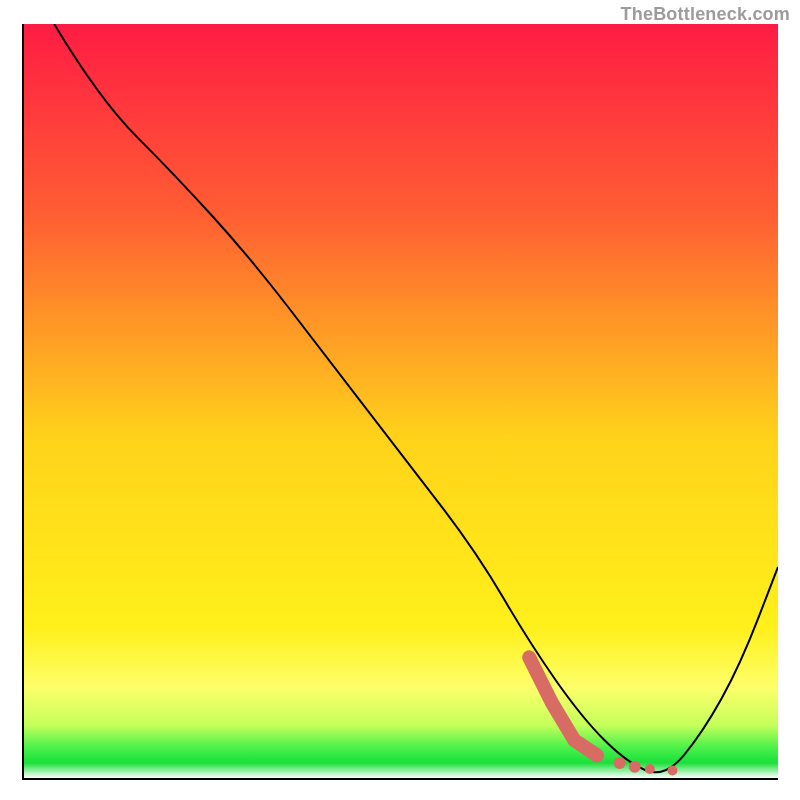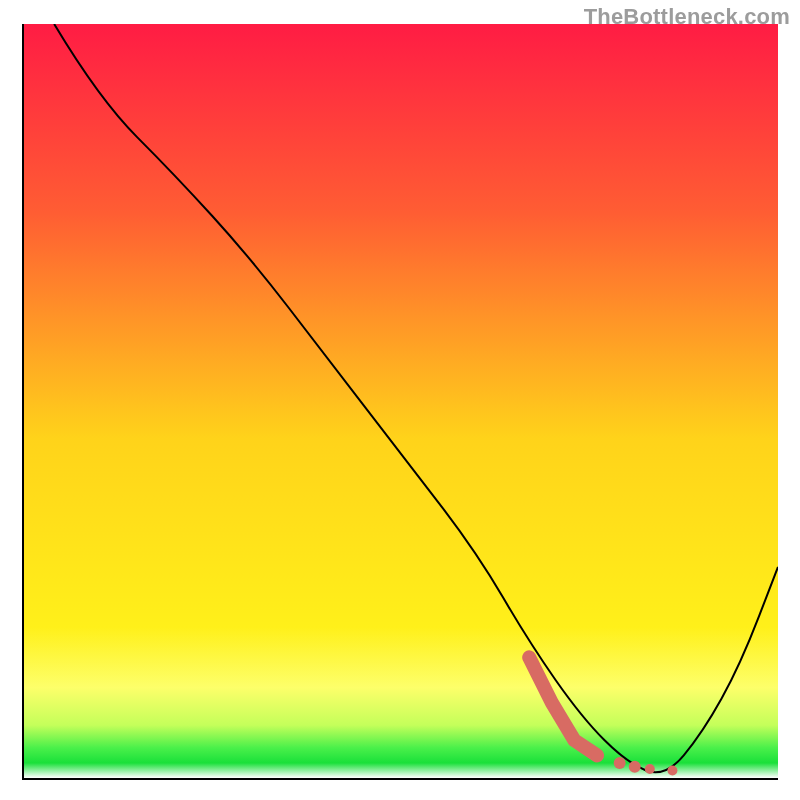--- a/index.html
+++ b/index.html
@@ -14,21 +14,21 @@
   .chart-wrap {
     position: relative;
     width: 800px;
     height: 800px;
   }
   .watermark {
     position: absolute;
     top: 4px;
     right: 10px;
     color: #9c9c9c;
-    font-size: 22px;
+    font-size: 18px;
     font-weight: 600;
     letter-spacing: 0.2px;
     z-index: 5;
     user-select: none;
   }
   .plot-area {
     position: absolute;
     left: 22px;
     top: 24px;
     width: 756px;

